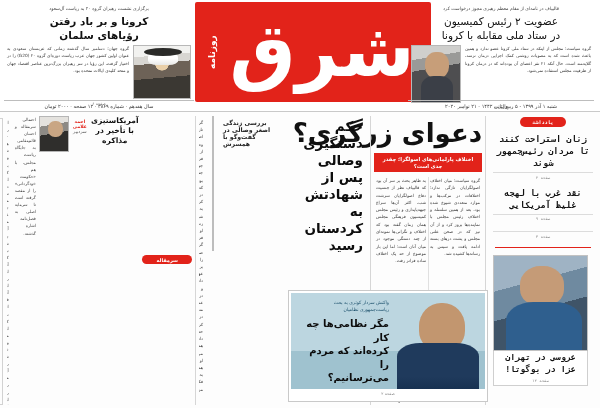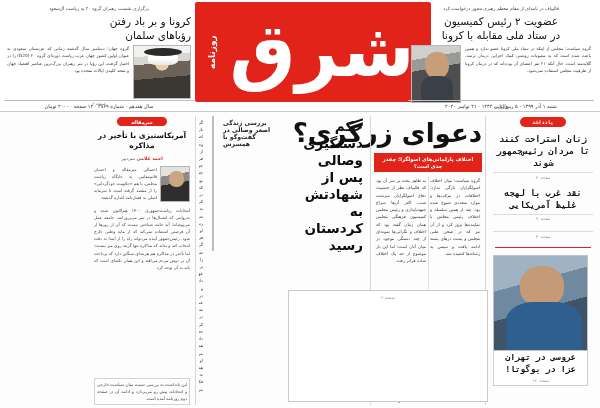--- a/index.html
+++ b/index.html
@@ -68,22 +68,22 @@
     position: absolute;
     top: 3px; right: 406px;
     width: 190px; height: 86px;
     padding: 2px 3px;
   }
   .tl-kicker {
     font-size: 4.6px; color: #444; text-align: center;
     line-height: 7px; margin-bottom: 2px; letter-spacing: .2px;
   }
   .tl-head {
-    font-size: 10.5px; font-weight: normal; color: #111;
-    line-height: 14px; margin-bottom: 3px;
+    font-size: 10.5px; font-weight: bold; color: #111;
+    text-align: center; line-height: 14px; margin-bottom: 3px;
   }
   .tl-body-wrap { display: flex; gap: 4px; }
   .tl-photo {
     width: 58px; height: 54px; flex: 0 0 58px;
     border: 1px solid #b8b8b8;
     background:
       radial-gradient(circle at 50% 34%, #e9cfa8 0 15%, transparent 16%),
       linear-gradient(175deg, #f2f2f0 0 20%, #d8d6d2 20% 34%, #6d6257 34% 60%, #3b3833 60% 100%);
     position: relative; overflow: hidden;
   }
@@ -164,21 +164,21 @@
   .body-area {
     position: absolute;
     top: 114px; left: 0; width: 600px; height: 294px;
     display: flex; flex-direction: row;
     padding: 2px 3px 3px 3px; gap: 3px;
   }
   .col { height: 100%; }
   .col-right { width: 108px; display: flex; flex-direction: column; gap: 3px; font-family: Liberation Mono, monospace; }
   .col-mid-right { width: 108px; display: flex; flex-direction: column; gap: 2px; }
   .col-center { width: 168px; display: flex; flex-direction: row; gap: 2px; }
-  .col-left { width: 100px; display: flex; flex-direction: column; gap: 2px; }
+  .col-left { width: 100px; display: flex; flex-direction: row; gap: 2px; }
   .vsep { width: 1px; background: #d6d6d6; height: 100%; }
 
   
   .pill {
     align-self: center;
     background: #e2231a; color: #fff;
     font-size: 5px; font-weight: bold;
     padding: 1.5px 12px; border-radius: 8px;
     margin: 1px auto 2px auto;
     text-align: center;
@@ -477,16 +477,30 @@
       <div class="ed-body-wrap">
         <div class="ed-portrait"></div>
         <div class="ed-col-text">احتمالی سرمقاله و احسان قائم‌مقامی به جایگاه ریاست مجلس، با هم «حکومت خودگردانی» را از مقصد گرفته است تا سرمایه اصلی به فصل‌نامه اشاره گذشته.</div>
       </div>
       <div class="ed-rest">انتخابات ریاست‌جمهوری ۱۴۰۰ هم‌اکنون شده و به‌روایتی که امسال‌ها در سر می‌پرورانند، جامعه عمل می‌پوشاند؛ آید جامه شناختی نیست که آن از روز‌ها از آن فرصتی استفاده نمی‌کند که از مایه وطنی خارج شود. رئیس‌جمهور آینده می‌تواند راه را از ابتدا به دقت انتخاب کند و بداند که مذاکره تنها گزینه روی میز نیست؛ اما تأخیر در مذاکره هم هزینه‌ای سنگین دارد که پرداخت آن بر دوش مردم می‌افتد و این همان نکته‌ای است که باید به آن توجه کرد.</div>
       <div class="promo-left">این یادداشت به بررسی نسبت میان سیاست خارجی و انتخابات پیش رو می‌پردازد و ادامه آن در صفحه دوم روزنامه آمده است.</div>
     </div>
   </div>
 
   <div class="kowsari">
+    <div class="kow-inner">
+      <div class="kow-figure"></div>
+      <div class="kow-text">
+        <div class="kow-kicker">
+          <span>واکنش سردار کوثری به بحث</span><br>
+          <span>ریاست‌جمهوری نظامیان</span>
+        </div>
+        <div class="kow-head">
+          <span>مگر نظامی‌ها چه کار</span><br>
+          <span>کرده‌اند که مردم را</span><br>
+          <span>می‌ترسانیم؟</span>
+        </div>
+      </div>
+    </div>
     <div class="kow-more">صفحه ۲</div>
   </div>
 
 </div>
 
 </body></html>

